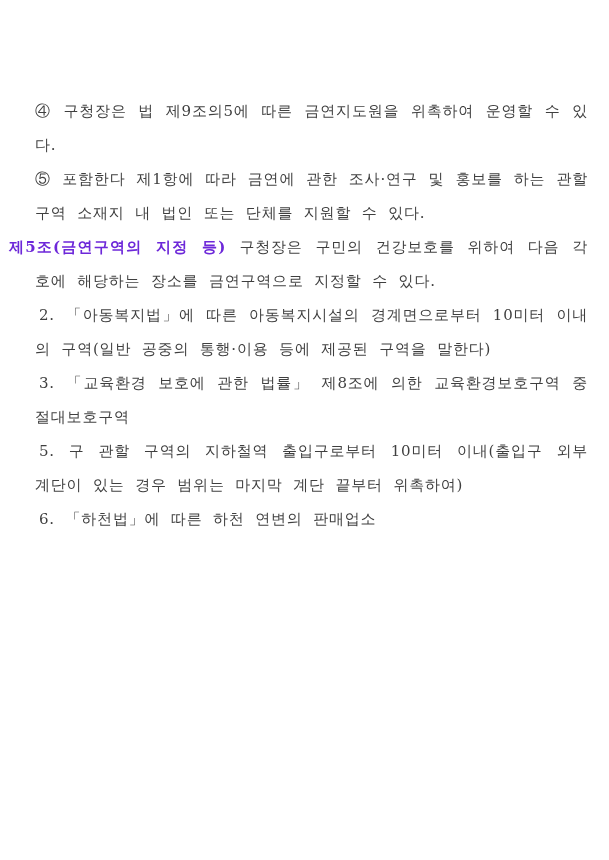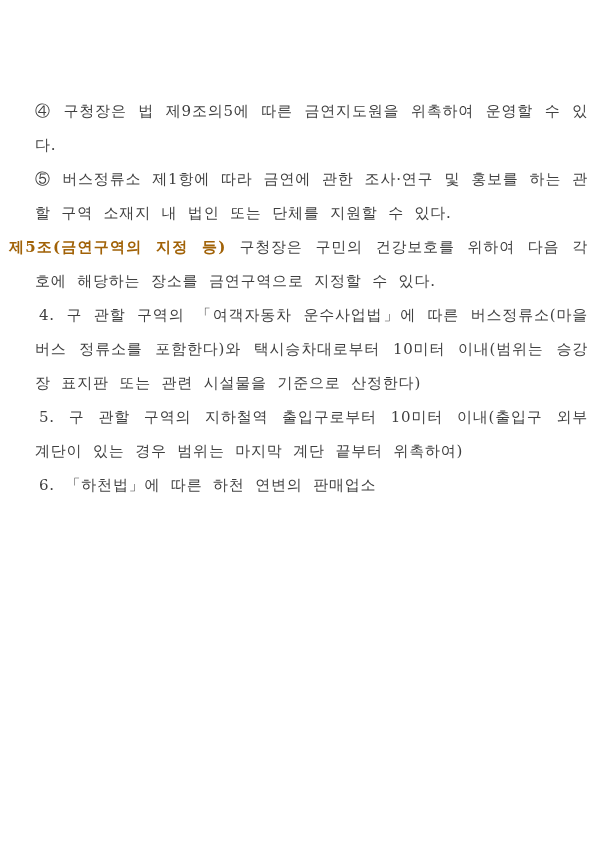--- a/index.html
+++ b/index.html
@@ -33,50 +33,54 @@
     margin-left: 26px;
   }
   
   .article {
     margin-top: 22px;
     padding-left: 26px;
     text-indent: -26px;
   }
   .article-title {
     font-weight: bold;
-    color: #a16207;
+    color: #6d28d9;
     letter-spacing: 1.2px;
   }
   
   .item {
     margin-left: 26px;
     text-indent: 4px;
   }
 </style>
 </head>
 <body>
 
 <div class="page">
 
   <p class="clause">④ 구청장은 법 제9조의5에 따른 금연지도원을 위촉하여 운영할 수 있다.</p>
 
-  <p class="clause">⑤ 버스정류소 제1항에 따라 금연에 관한 조사·연구 및 홍보를 하는 관할 구역 소재지 내 법인 또는 단체를 지원할 수 있다.</p>
+  <p class="clause">⑤ 포함한다 제1항에 따라 금연에 관한 조사·연구 및 홍보를 하는 관할 구역 소재지 내 법인 또는 단체를 지원할 수 있다.</p>
 
   <p class="article">
     <span class="article-title">제5조(금연구역의 지정 등)</span>
     <span>구청장은 구민의 건강보호를 위하여 다음 각 호에 해당하는 장소를 금연구역으로 지정할 수 있다.</span>
   </p>
 
 
-
+  <p class="item">
+    <span>2.</span>
+    <span>「아동복지법」에 따른 아동복지시설의 경계면으로부터 10미터 이내의 구역(일반 공중의 통행·이용 등에 제공된 구역을 말한다)</span>
+  </p>
 
   <p class="item">
-    <span>4.</span>
-    <span>구 관할 구역의 「여객자동차 운수사업법」에 따른 버스정류소(마을버스 정류소를 포함한다)와 택시승차대로부터 10미터 이내(범위는 승강장 표지판 또는 관련 시설물을 기준으로 산정한다)</span>
+    <span>3.</span>
+    <span>「교육환경 보호에 관한 법률」 제8조에 의한 교육환경보호구역 중 절대보호구역</span>
   </p>
+
 
   <p class="item">
     <span>5.</span>
     <span>구 관할 구역의 지하철역 출입구로부터 10미터 이내(출입구 외부 계단이 있는 경우 범위는 마지막 계단 끝부터 위촉하여)</span>
   </p>
 
   <p class="item">
     <span>6.</span>
     <span>「하천법」에 따른 하천 연변의 판매업소</span>
   </p>

